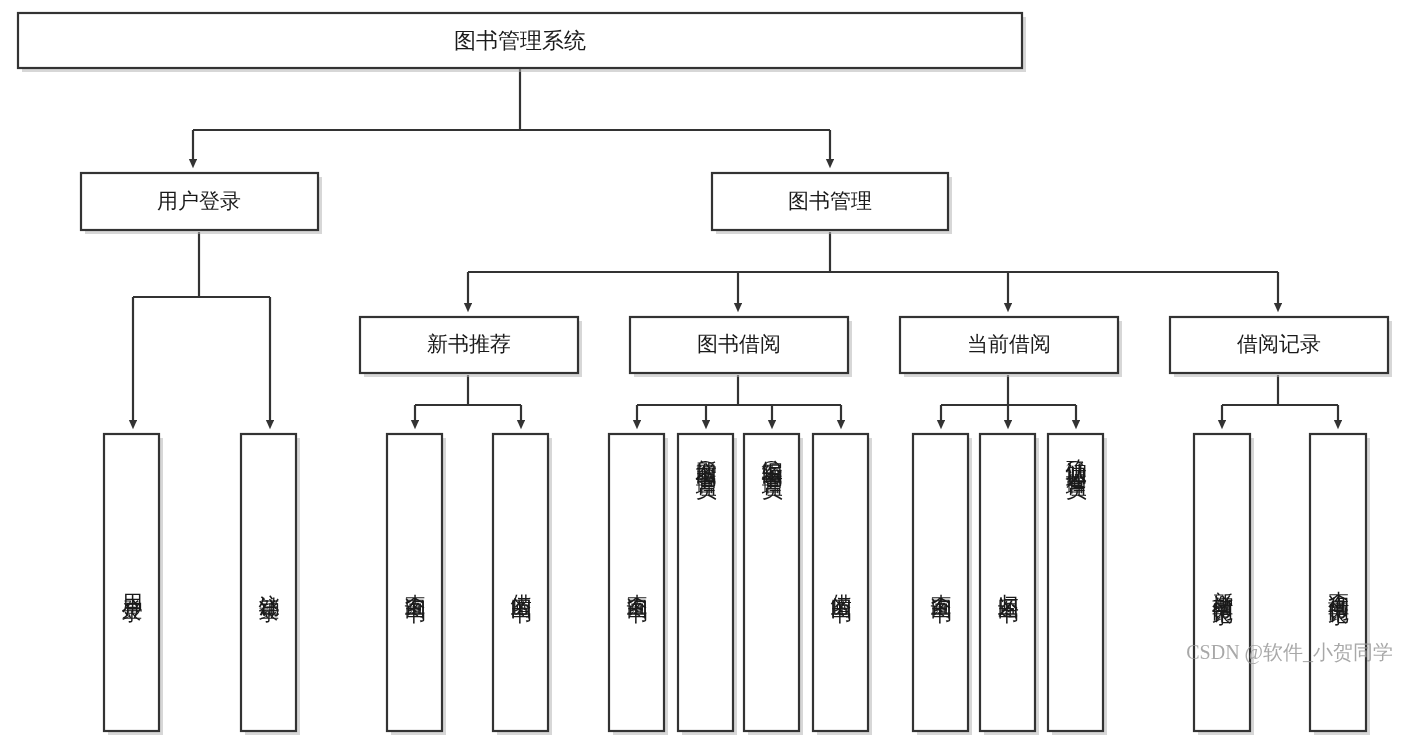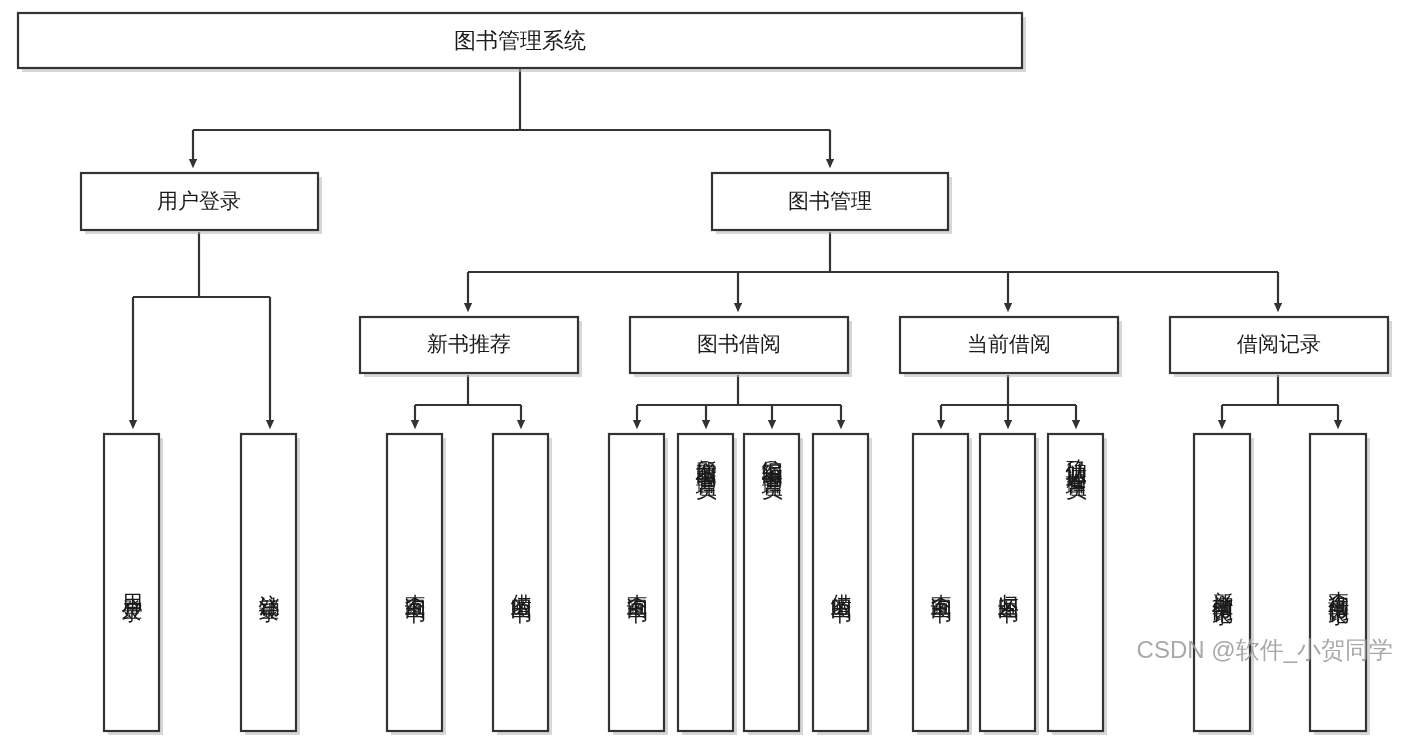--- a/index.html
+++ b/index.html
@@ -67,22 +67,22 @@
     align-items: center;
     justify-content: center;
     text-align: center;
     white-space: nowrap;
     pointer-events: none;
   }
   .watermark {
     position: absolute;
     right: 12px;
     bottom: 4px;
-    font-family: Liberation Sans, sans-serif;
-    font-size: 24px;
+    font-family: Liberation Serif, serif;
+    font-size: 20px;
     color: #9a9a9a;
     opacity: 0.85;
     white-space: nowrap;
   }
 </style>
 </head>
 <body>
 
 <div id="diagram-root">
 

